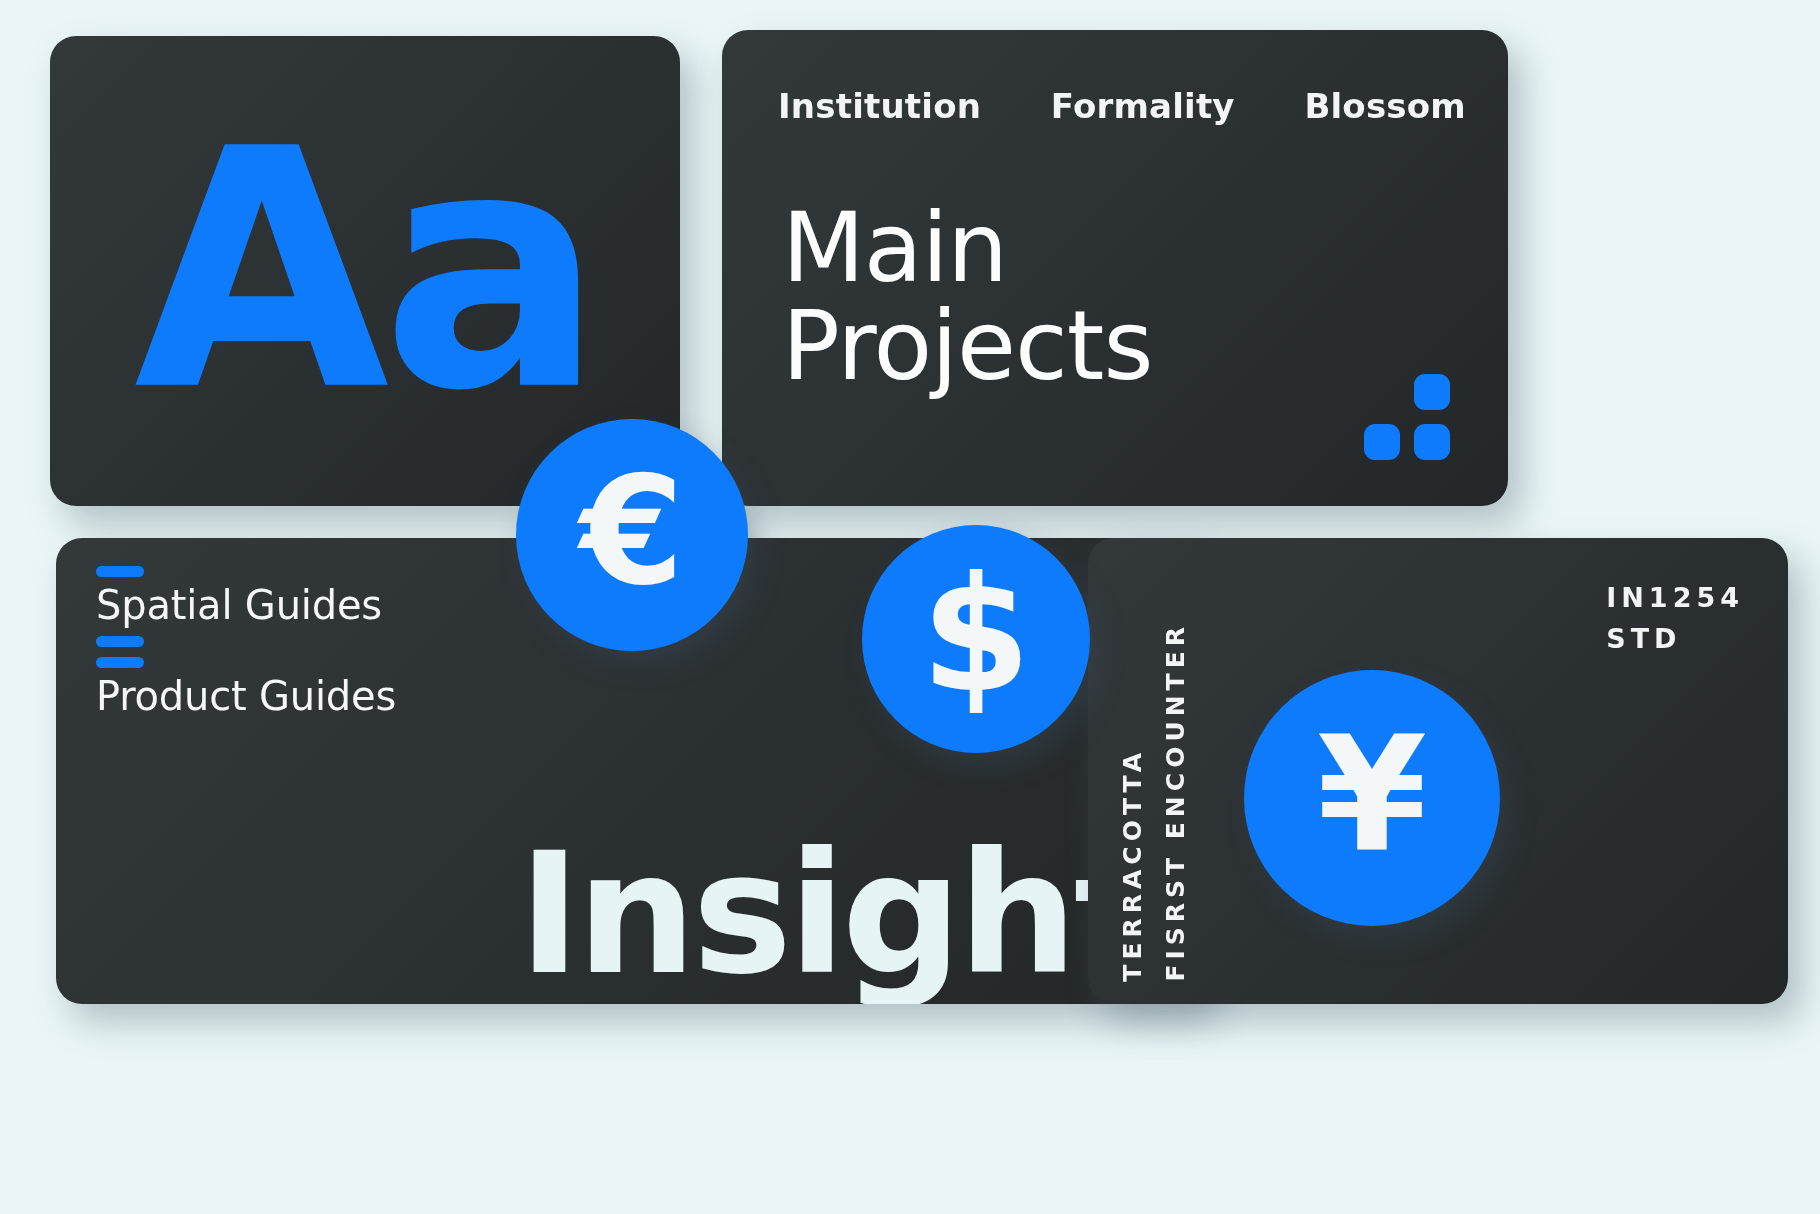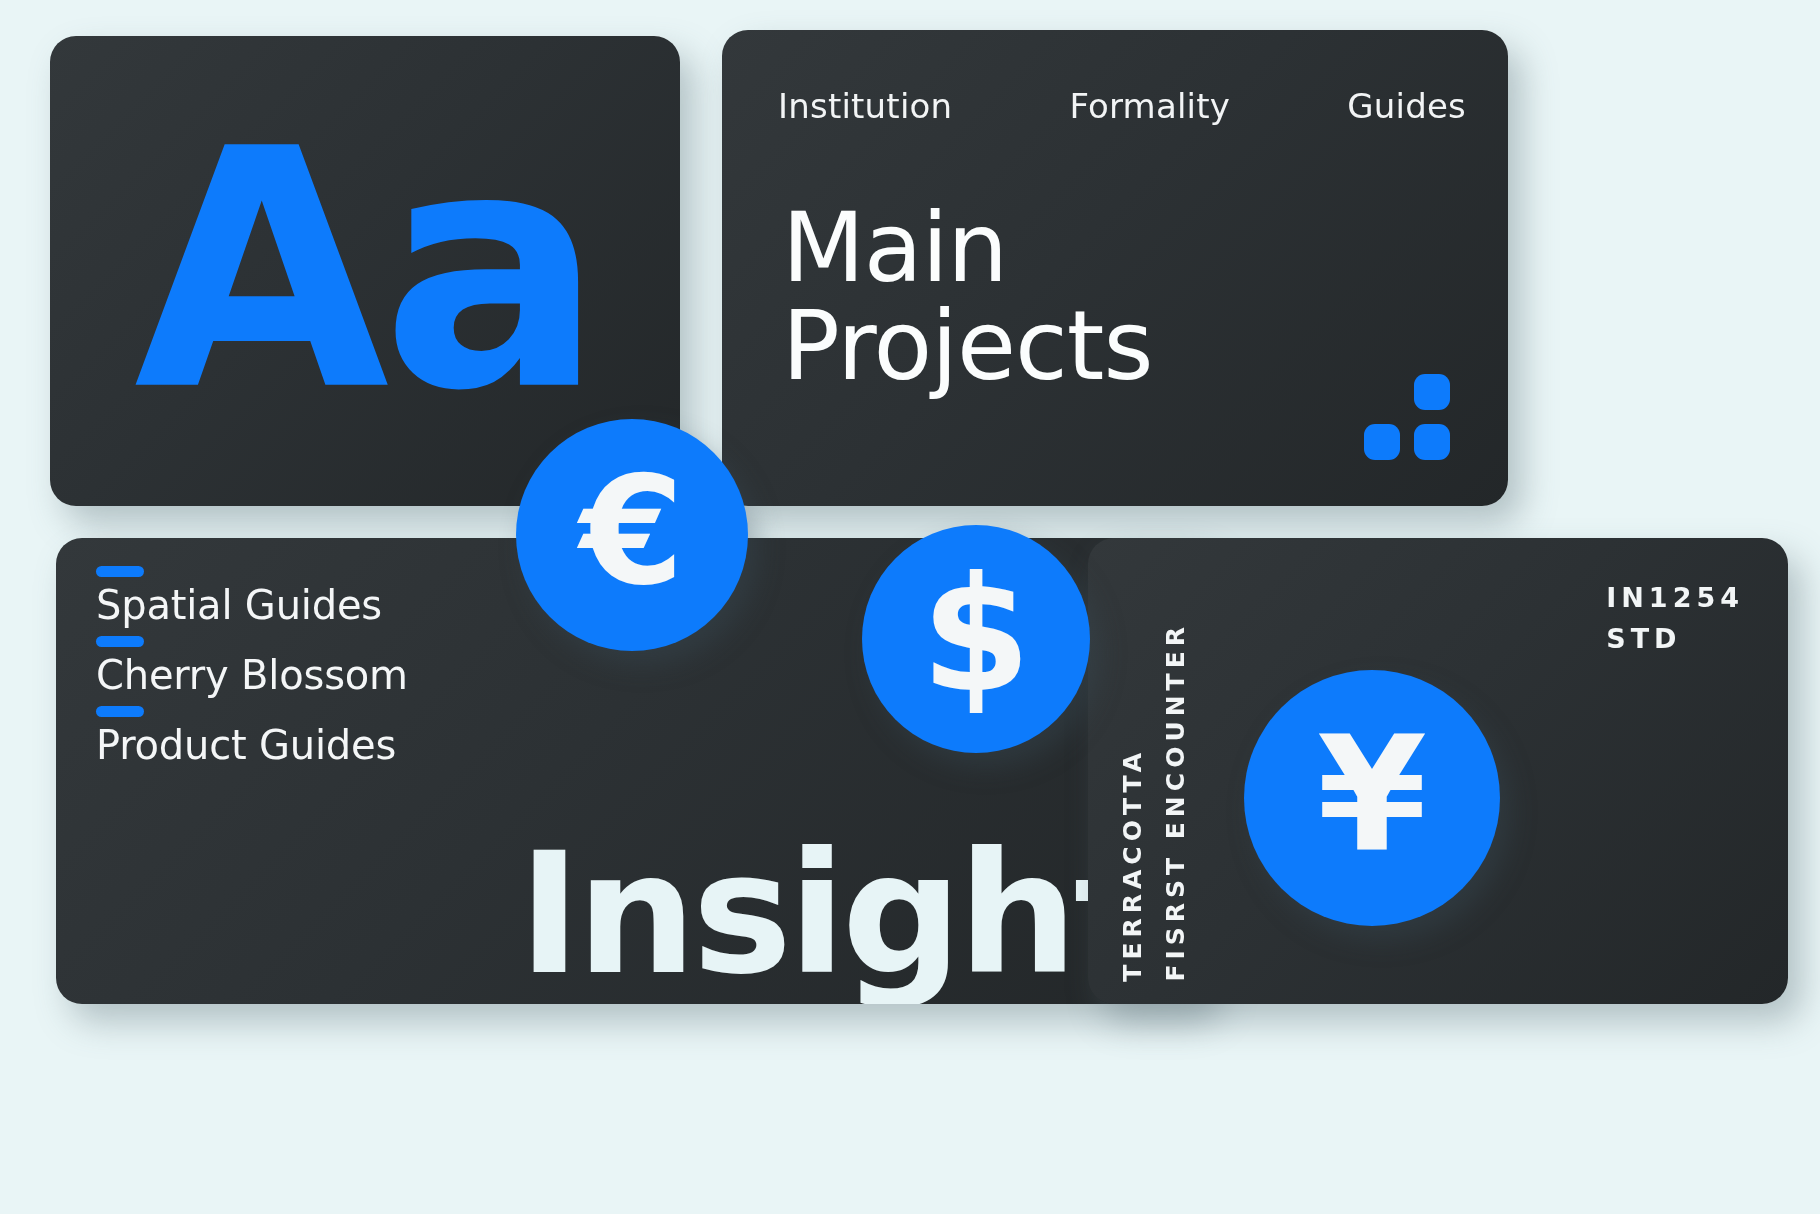--- a/index.html
+++ b/index.html
@@ -47,21 +47,21 @@
   .nav-row {
     position:absolute;
     left:56px; right:42px; top:56px;
     display:flex;
     justify-content:space-between;
     align-items:center;
   }
   .nav-item {
     font-family:"DejaVu Sans", sans-serif;
     font-size:34px;
-    font-weight:400;
+    font-weight:700;
     color:#f2f4f5;
     letter-spacing:.2px;
     white-space:nowrap;
     cursor:pointer;
   }
   .proj-title {
     position:absolute;
     left:60px; top:170px;
     font-family:"DejaVu Sans", sans-serif;
     font-size:96px;
@@ -183,21 +183,21 @@
 
   <div class="card" id="card-type">
     <div class="aa-glyph">Aa</div>
   </div>
 
   <div class="card" id="card-projects">
 
     <div class="nav-row">
       <div class="nav-item">Institution</div>
       <div class="nav-item">Formality</div>
-      <div class="nav-item">Guides</div>
+      <div class="nav-item">Blossom</div>
     </div>
 
     <div class="proj-title">Main
 Projects</div>
 
     <div class="dot-mark">
       <i class="d1"></i>
       <i class="d2"></i>
       <i class="d3"></i>
     </div>
@@ -205,21 +205,20 @@
 
   <div class="card" id="card-insight">
 
     <div class="list-block">
       <div class="list-item">
         <div class="dash"></div>
         <div class="list-label">Spatial Guides</div>
       </div>
       <div class="list-item">
         <div class="dash"></div>
-        <div class="list-label">Cherry Blossom</div>
       </div>
       <div class="list-item">
         <div class="dash"></div>
         <div class="list-label">Product Guides</div>
       </div>
     </div>
 
     <div class="insight-word">Insight</div>
   </div>
 

